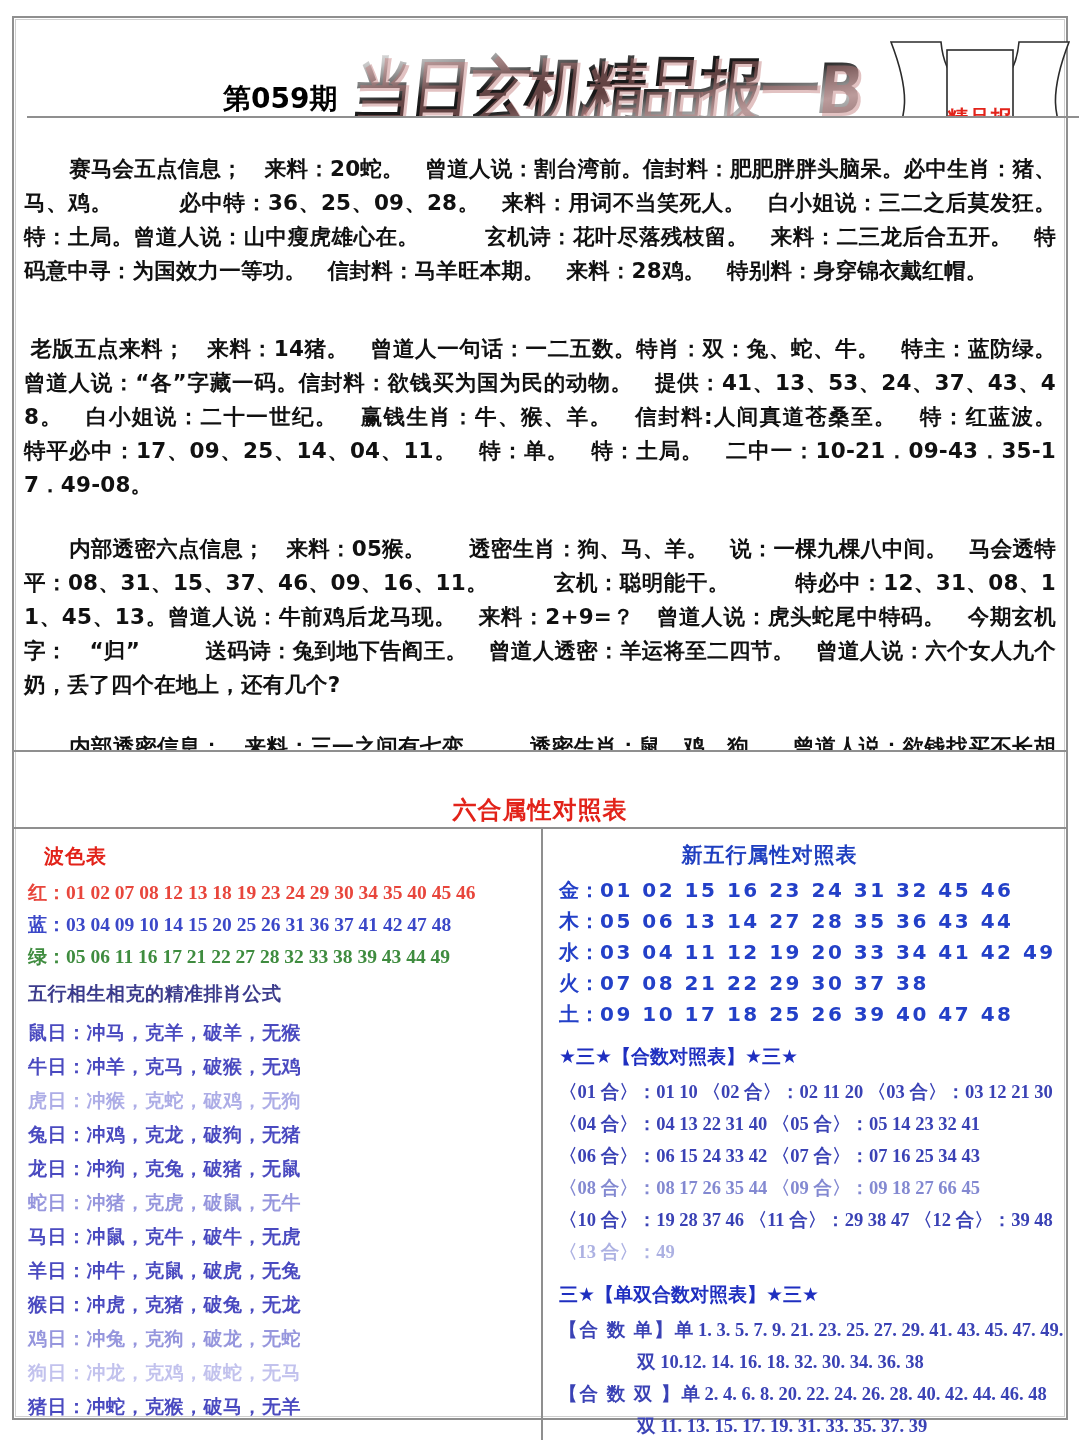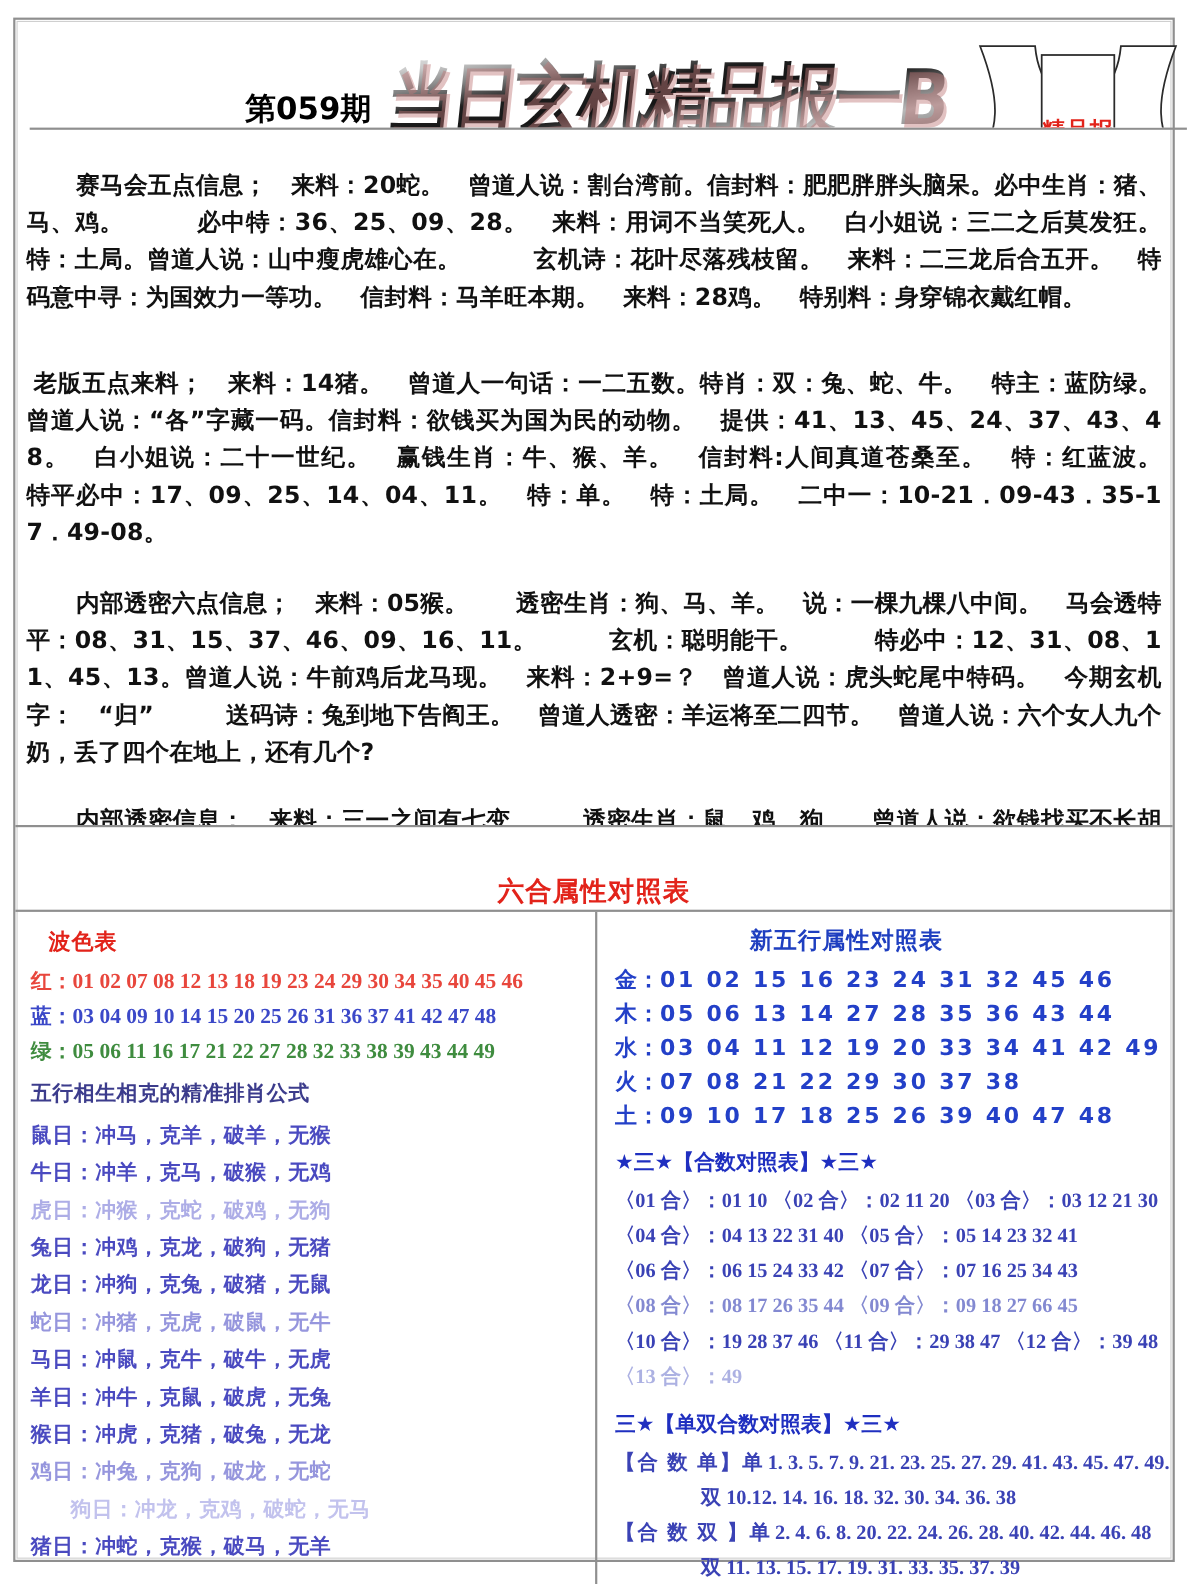--- a/index.html
+++ b/index.html
@@ -248,21 +248,21 @@
   .zodiac-row {
     font-size: 19px;
     font-weight: bold;
     color: #4a4ac0;
     line-height: 34px;
     letter-spacing: 0.5px;
     white-space: nowrap;
   }
   .zodiac-row.faded1 { color: #6f6fd0; opacity: 0.72; }
   .zodiac-row.faded2 { color: #7b7bd8; opacity: 0.62; }
-  .zodiac-row.faded3 { color: #8686dd; opacity: 0.5; margin-left: 36px; }
+  .zodiac-row.faded3 { color: #8686dd; opacity: 0.5; }
 
   
   .r-title {
     font-size: 21px;
     font-weight: bold;
     color: #1f3fc0;
     text-align: center;
     margin: 6px 0 6px 0;
     padding-right: 86px;
     letter-spacing: 1px;
@@ -335,21 +335,21 @@
         <path d="M6,4 L56,4 C58,26 66,36 66,36 L66,76 C66,76 58,86 56,108 L6,108 C22,80 26,56 6,4 Z" fill="#ffffff" stroke="#2b2b2b" stroke-width="1.6"></path>
         <path d="M184,4 L134,4 C132,26 124,36 124,36 L124,76 C124,76 132,86 134,108 L184,108 C168,80 164,56 184,4 Z" fill="#ffffff" stroke="#2b2b2b" stroke-width="1.6"></path>
         <rect x="62" y="12" width="66" height="96" fill="#ffffff" stroke="#2b2b2b" stroke-width="1.6"></rect>
       </svg>
       <div class="banner-label">精品报</div>
     </div>
   </div>
 
   <div class="article">
     <p class="para p1">赛马会五点信息；　来料：20蛇。　曾道人说：割台湾前。信封料：肥肥胖胖头脑呆。必中生肖：猪、马、鸡。　　　必中特：36、25、09、28。　来料：用词不当笑死人。　白小姐说：三二之后莫发狂。　特：土局。曾道人说：山中瘦虎雄心在。　　　玄机诗：花叶尽落残枝留。　来料：二三龙后合五开。　特码意中寻：为国效力一等功。　信封料：马羊旺本期。　来料：28鸡。　特别料：身穿锦衣戴红帽。</p>
-    <p class="para p2">老版五点来料；　来料：14猪。　曾道人一句话：一二五数。特肖：双：兔、蛇、牛。　特主：蓝防绿。曾道人说：“各”字藏一码。信封料：欲钱买为国为民的动物。　提供：41、13、45、24、37、43、48。　白小姐说：二十一世纪。　赢钱生肖：牛、猴、羊。　信封料:人间真道苍桑至。　特：红蓝波。　　　特平必中：17、09、25、14、04、11。　特：单。　特：土局。　二中一：10-21．09-43．35-17．49-08。</p>
+    <p class="para p2">老版五点来料；　来料：14猪。　曾道人一句话：一二五数。特肖：双：兔、蛇、牛。　特主：蓝防绿。曾道人说：“各”字藏一码。信封料：欲钱买为国为民的动物。　提供：41、13、53、24、37、43、48。　白小姐说：二十一世纪。　赢钱生肖：牛、猴、羊。　信封料:人间真道苍桑至。　特：红蓝波。　　　特平必中：17、09、25、14、04、11。　特：单。　特：土局。　二中一：10-21．09-43．35-17．49-08。</p>
     <p class="para p3">内部透密六点信息；　来料：05猴。　　透密生肖：狗、马、羊。　说：一棵九棵八中间。　马会透特平：08、31、15、37、46、09、16、11。　　　玄机：聪明能干。　　　特必中：12、31、08、11、45、13。曾道人说：牛前鸡后龙马现。　来料：2+9=？　曾道人说：虎头蛇尾中特码。　今期玄机字：　“归”　　　送码诗：兔到地下告阎王。　曾道人透密：羊运将至二四节。　曾道人说：六个女人九个奶，丢了四个在地上，还有几个?</p>
     <p class="para p4">内部透密信息；　来料：三一之间有七变。　　透密生肖：鼠、鸡、狗。　曾道人说：欲钱找买不长胡须的动物。　马会透特平：01、12、20、46。　信封料：鸡到三更叫众牲。　曾道人说：欲钱找太阳。　曾道人送你一句话：二就三零一相随。　　　特必中：32、04、13、15、47、36、35、48。　今期玄机字：撒。　　送码诗：一代英豪九天日。马会料：正有一七逢二三。　提供：02、16、19、32、44、20。</p>
   </div>
 
   <div class="tables">
 
     <div class="tables-title-row">
       <div class="tables-title">六合属性对照表</div>
     </div>
 

